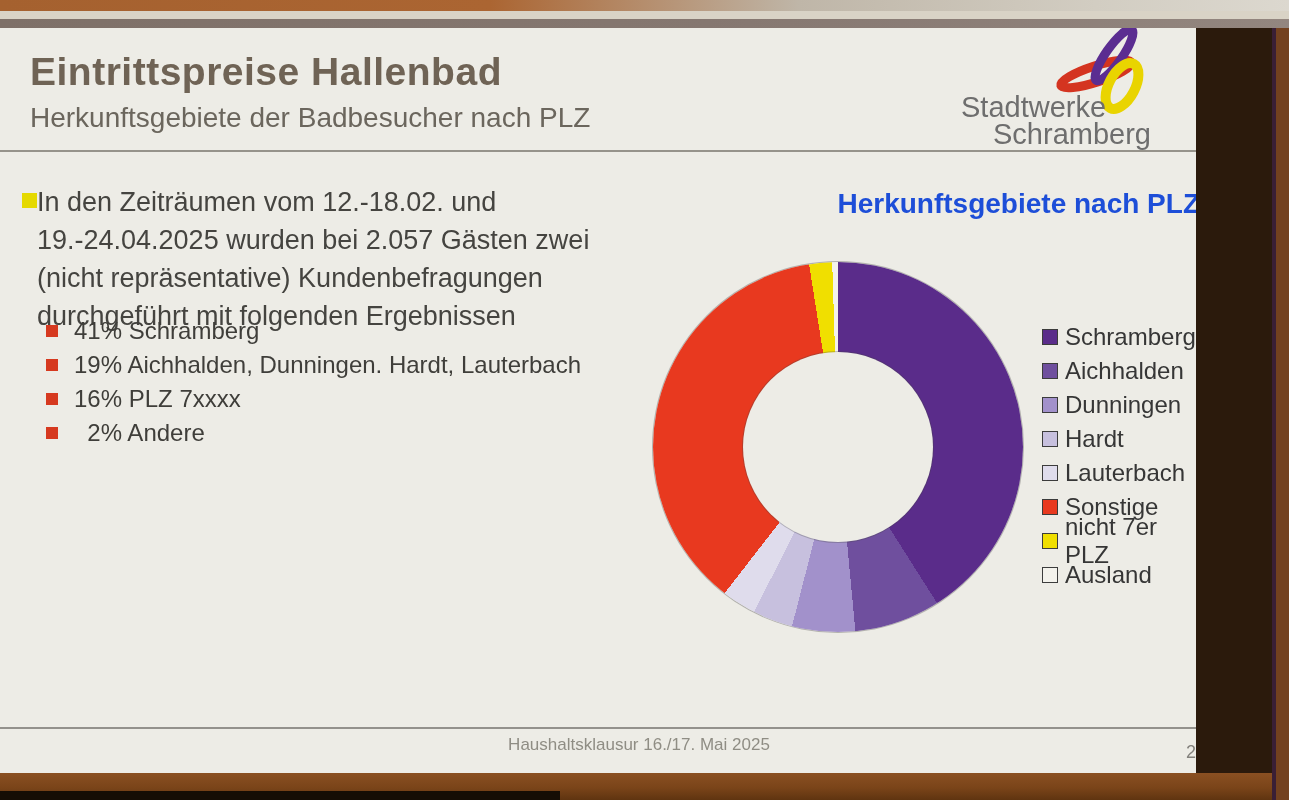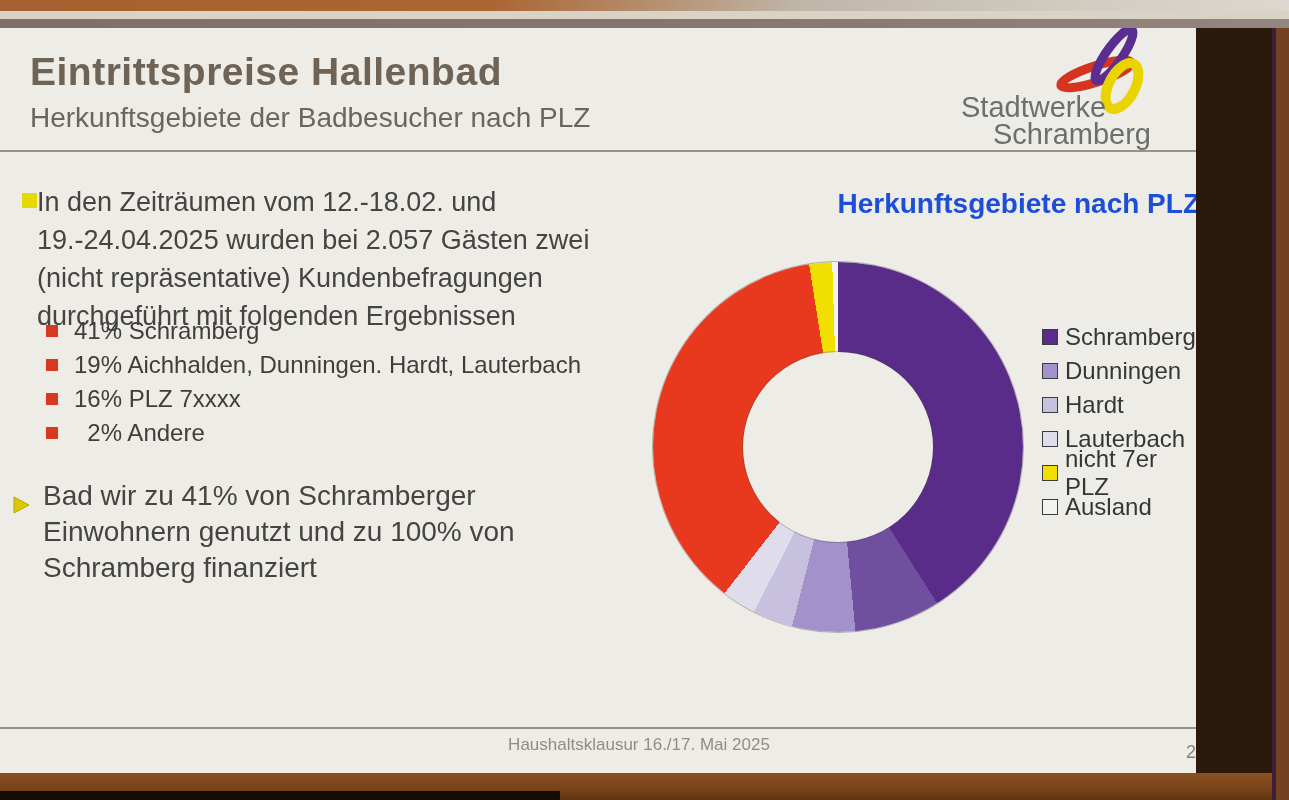--- a/index.html
+++ b/index.html
@@ -98,46 +98,48 @@
       <div class="stat-row">
         <div class="stat-sq"></div>
         <div class="stat-label">16% PLZ 7xxxx</div>
       </div>
       <div class="stat-row">
         <div class="stat-sq"></div>
         <div class="stat-label">  2% Andere</div>
       </div>
     </div>
 
-  <div class="conclusion-row">
-    <svg class="arrow-bullet" width="18" height="36" viewBox="0 0 18 36">
-      <polygon points="1,9 16,17 1,25" fill="#ddc900" stroke="#b7a700" stroke-width="1"></polygon>
-    </svg>
-    <div class="conclusion-text">Bad wir zu 41% von Schramberger Einwohnern genutzt und zu 100% von Schramberg finanziert</div>
-  </div>
 
   <div class="chart-title">Herkunftsgebiete nach PLZ</div>
   <div class="donut" id="donut" style="background: conic-gradient(rgb(90, 44, 138) 0%, rgb(90, 44, 138) 41%, rgb(111, 79, 158) 41%, rgb(111, 79, 158) 48.5%, rgb(162, 145, 203) 48.5%, rgb(162, 145, 203) 54%, rgb(199, 192, 222) 54%, rgb(199, 192, 222) 57.5%, rgb(223, 220, 236) 57.5%, rgb(223, 220, 236) 60.5%, rgb(232, 57, 31) 60.5%, rgb(232, 57, 31) 97.5%, rgb(240, 223, 0) 97.5%, rgb(240, 223, 0) 99.5%, rgb(243, 242, 236) 99.5%, rgb(243, 242, 236) 100%);"></div>
   <div class="donut-hole"></div>
   <div class="legend" id="legend">
       <div class="legend-row">
         <div class="legend-sq" style="background: rgb(90, 44, 138);"></div>
         <div class="legend-label">Schramberg</div>
+      </div>
+      <div class="legend-row">
+        <div class="legend-sq" style="background: rgb(111, 79, 158);"></div>
+        <div class="legend-label">Aichhalden</div>
       </div>
       <div class="legend-row">
         <div class="legend-sq" style="background: rgb(162, 145, 203);"></div>
         <div class="legend-label">Dunningen</div>
       </div>
       <div class="legend-row">
         <div class="legend-sq" style="background: rgb(199, 192, 222);"></div>
         <div class="legend-label">Hardt</div>
       </div>
       <div class="legend-row">
         <div class="legend-sq" style="background: rgb(223, 220, 236);"></div>
         <div class="legend-label">Lauterbach</div>
+      </div>
+      <div class="legend-row">
+        <div class="legend-sq" style="background: rgb(232, 57, 31);"></div>
+        <div class="legend-label">Sonstige</div>
       </div>
       <div class="legend-row">
         <div class="legend-sq" style="background: rgb(240, 223, 0);"></div>
         <div class="legend-label">nicht 7er PLZ</div>
       </div>
       <div class="legend-row">
         <div class="legend-sq" style="background: rgb(243, 242, 236);"></div>
         <div class="legend-label">Ausland</div>
       </div>
     </div>

